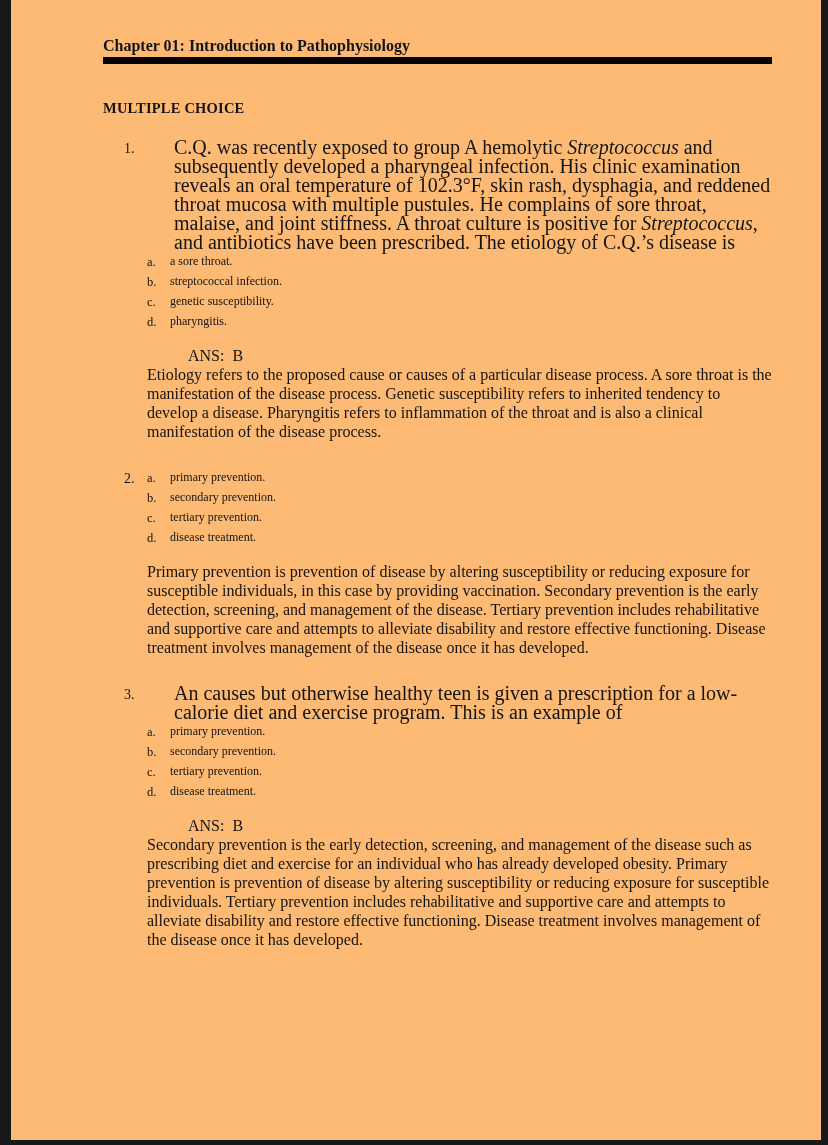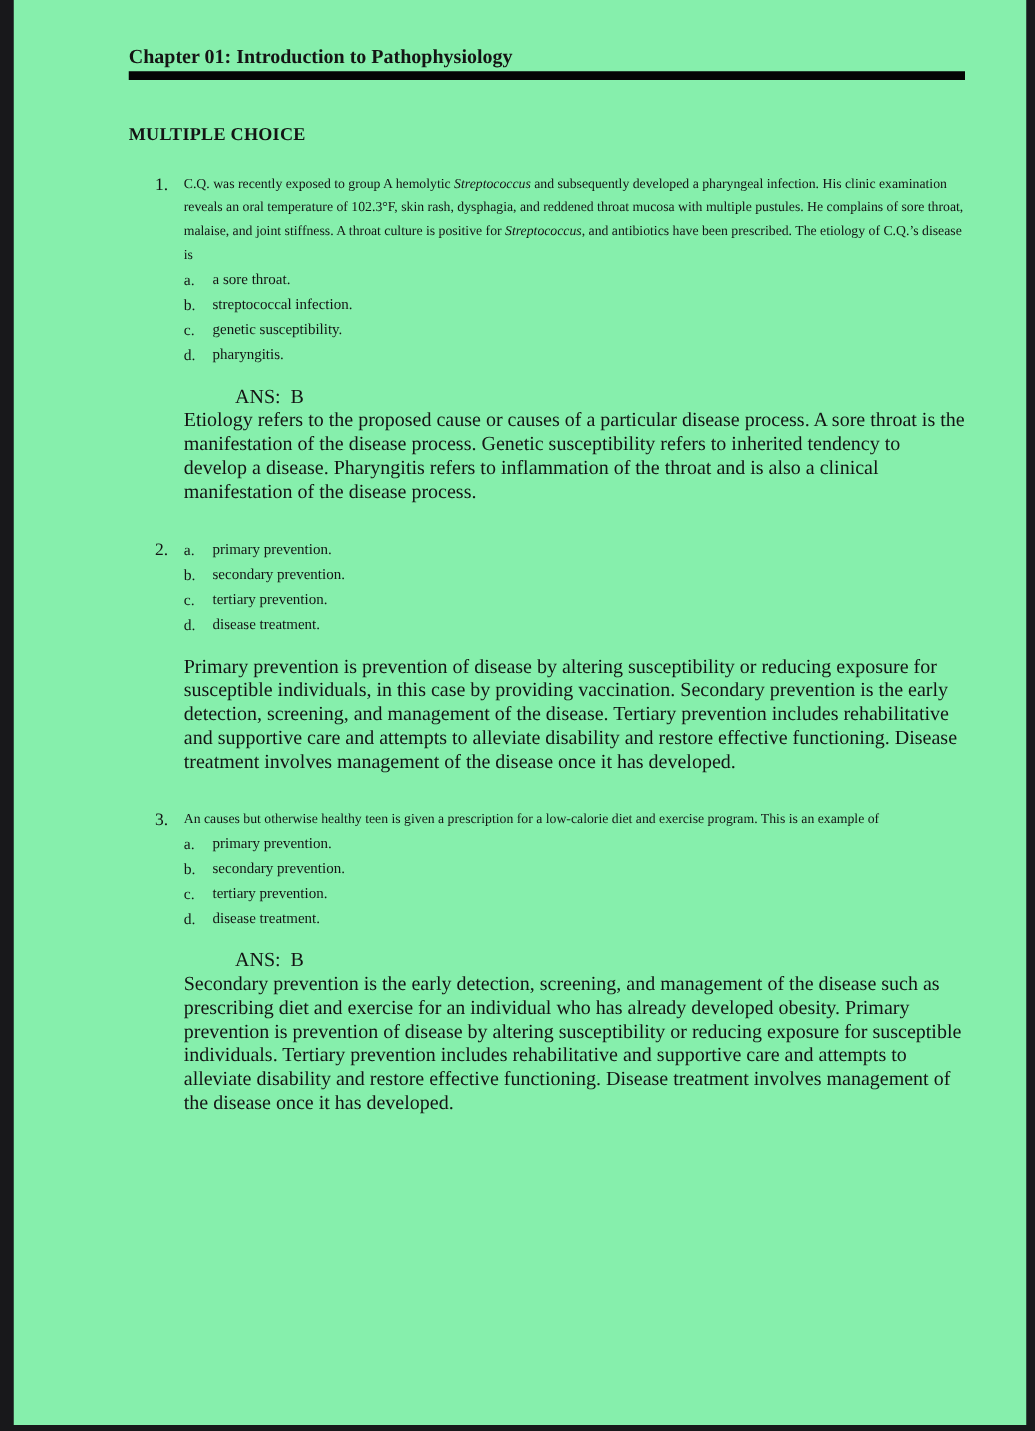--- a/index.html
+++ b/index.html
@@ -13,21 +13,21 @@
     position: relative;
     font-family: "Liberation Serif", serif;
     -webkit-font-smoothing: antialiased;
   }
   .page {
     position: absolute;
     left: 11px;
     top: 0;
     right: 7px;
     bottom: 5px;
-    background: #86efac;
+    background: #fdba74;
     color: #141414;
     overflow: hidden;
   }
   .content {
     padding: 36px 49px 0 92px; 
   }
   .doc-header .h-line {
     font-weight: bold;
     font-size: 16px;
     line-height: 19px;
@@ -66,22 +66,23 @@
     flex: 0 0 23px;
     font-size: 14px;
     line-height: 19px;
     padding-top: 1px;
   }
   .q-body {
     flex: 1 1 auto;
     min-width: 0;
   }
   .q-stem {
-    font-size: 11px;
-    line-height: 19px;
+    font-size: 20px;
+    line-height: 19px;
+    margin-left: 27px;
   }
   .q-stem em {
     font-style: italic;
   }
   .options {
     margin-top: 0;
   }
   .option {
     display: flex;
     align-items: flex-start;

